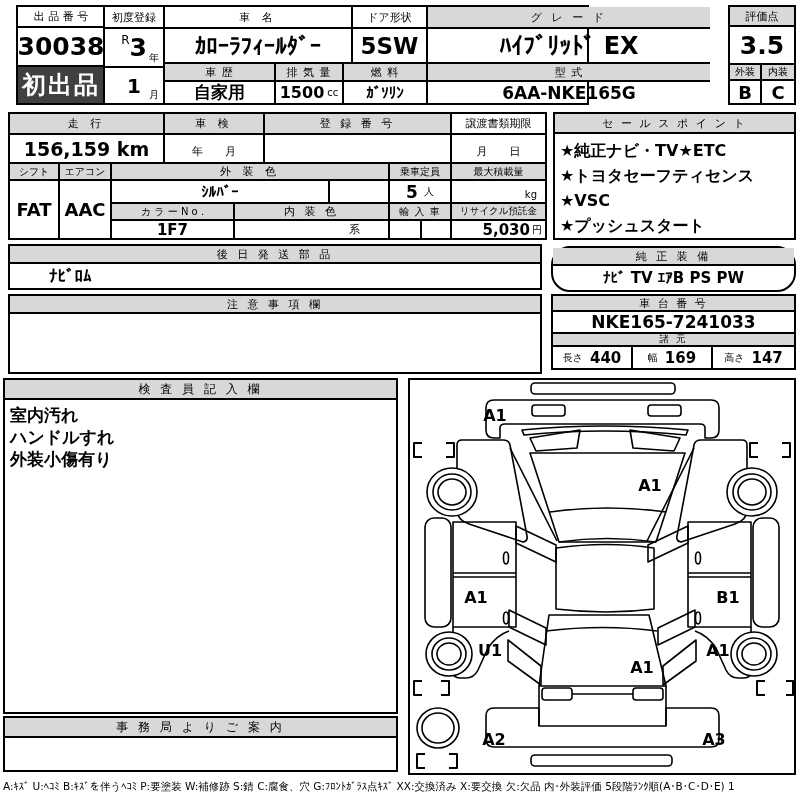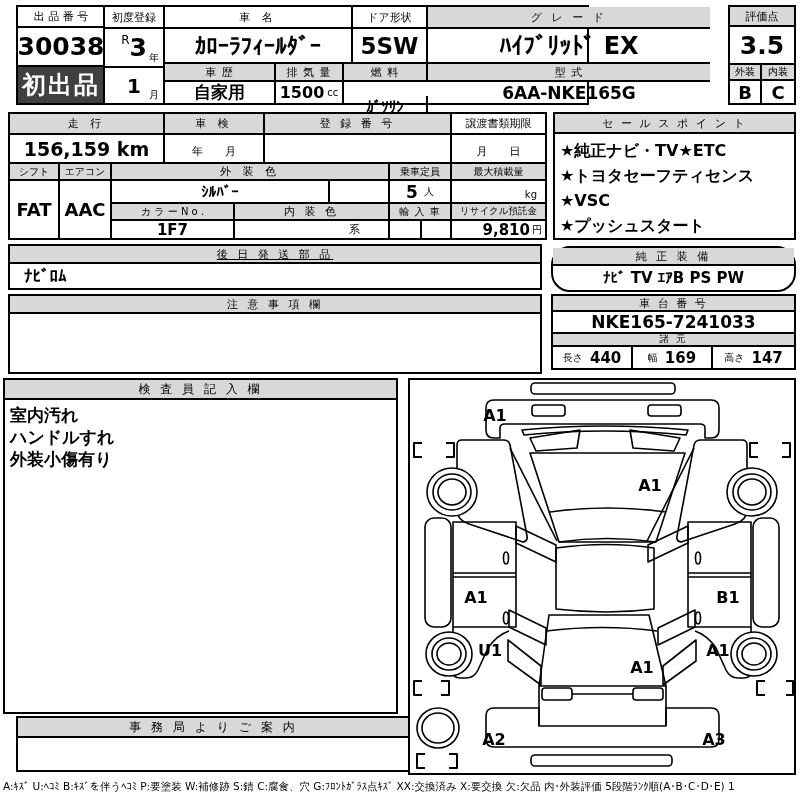--- a/index.html
+++ b/index.html
@@ -8,21 +8,21 @@
   .abs{position:absolute;box-sizing:border-box;}
   .box{position:absolute;box-sizing:border-box;border:2px solid #000;background:#fff;}
   .cell{position:absolute;box-sizing:border-box;display:flex;align-items:center;justify-content:center;overflow:hidden;}
   .br{border-right:2px solid #000;}
   .bb{border-bottom:2px solid #000;}
   .bar{background:#d8d8d8;font-size:11px;letter-spacing:1px;}
   .barw{background:#fff;font-size:11px;}
   .b{font-weight:bold;}
   .unit{position:absolute;right:4px;bottom:1px;font-size:10px;font-weight:normal;}
   .lowtxt{align-items:flex-end;padding-bottom:3px;font-size:11px;}
-  .leftpad{justify-content:flex-start;padding-left:14px;}
+  .leftpad{justify-content:flex-start;padding-left:14px;margin-left:25px;}
   .badge{background:#404040;color:#fff;}
   .lines{display:block;padding:4px 5px;}
   .lines div{font-weight:bold;}
   svg text{font-family:"DejaVu Sans","Liberation Sans",sans-serif;}
 </style>
 </head>
 <body>
 
 <div class="sheet">
 
@@ -46,21 +46,21 @@
     <div class="cell br bb barw" style="left:60px;top:0;width:188px;height:22px;letter-spacing:4px;">車  名</div>
     <div class="cell br bb b" style="left:60px;top:22px;width:188px;height:35px;font-size:23px;">ｶﾛｰﾗﾌｨｰﾙﾀﾞｰ</div>
     <div class="cell br bb bar" style="left:60px;top:57px;width:111px;height:18px;">車 歴</div>
     <div class="cell br b" style="left:60px;top:75px;width:111px;height:21px;font-size:17px;">自家用</div>
     <div class="cell br bb bar" style="left:171px;top:57px;width:68px;height:18px;">排 気 量</div>
     <div class="cell br" style="left:171px;top:75px;width:68px;height:21px;gap:3px;">
       <span class="b" style="font-size:16px;">1500</span>
       <span style="font-size:10px;">cc</span>
     </div>
     <div class="cell br bb bar" style="left:239px;top:57px;width:84px;height:18px;">燃 料</div>
-    <div class="cell br b" style="left:239px;top:89px;width:84px;height:21px;font-size:15px;">ｶﾞｿﾘﾝ</div>
+    <div class="cell br b" style="left:239px;top:75px;width:84px;height:21px;font-size:15px;">ｶﾞｿﾘﾝ</div>
     <div class="cell br bb barw" style="left:248px;top:0;width:75px;height:22px;">ドア形状</div>
     <div class="cell br bb b" style="left:248px;top:22px;width:75px;height:35px;font-size:23px;">5SW</div>
     <div class="cell bb bar" style="left:323px;top:0;width:282px;height:22px;letter-spacing:3px;">グ レ ー ド</div>
     <div class="cell bb b" style="left:323px;top:22px;width:282px;height:35px;font-size:24px;">ﾊｲﾌﾞﾘｯﾄﾞ EX</div>
     <div class="cell bb bar" style="left:323px;top:57px;width:282px;height:18px;">型 式</div>
     <div class="cell b" style="left:323px;top:75px;width:282px;height:21px;font-size:17px;">6AA-NKE165G</div>
   </div>
 
   <div class="box" style="left:728px;top:5px;width:68px;height:100px;">
     <div class="cell bb bar" style="left:0;top:0;width:64px;height:20px;letter-spacing:0;">評価点</div>
@@ -97,37 +97,37 @@
     <div class="cell br bb bar" style="left:102px;top:90px;width:123px;height:17px;font-size:10px;letter-spacing:0;">カ ラ ー N o .</div>
     <div class="cell br b" style="left:102px;top:107px;width:123px;height:17px;font-size:15px;">1F7</div>
     <div class="cell br bb bar" style="left:225px;top:90px;width:155px;height:17px;letter-spacing:3px;">内 装 色</div>
     <div class="cell br" style="left:225px;top:107px;width:155px;height:17px;justify-content:flex-end;padding-right:28px;font-size:11px;">系</div>
     <div class="cell br bb bar" style="left:380px;top:90px;width:62px;height:17px;font-size:10px;letter-spacing:1px;">輸 入 車</div>
     <div class="cell br" style="left:380px;top:107px;width:62px;height:17px;">
         <span style="position:absolute;left:30px;top:0;bottom:0;border-right:2px solid #000;"></span>
       </div>
     <div class="cell bb bar" style="left:442px;top:90px;width:93px;height:17px;font-size:9.5px;letter-spacing:0;">リサイクル預託金</div>
     <div class="cell" style="left:442px;top:107px;width:93px;height:17px;justify-content:flex-end;padding-right:3px;gap:2px;">
-      <span class="b" style="font-size:15px;">9,810</span>
+      <span class="b" style="font-size:15px;">5,030</span>
       <span style="font-size:10px;">円</span>
     </div>
   </div>
 
   <div class="box" style="left:553px;top:112px;width:243px;height:128px;">
     <div class="cell bb bar" style="left:0;top:0;width:239px;height:20px;letter-spacing:2px;">セ ー ル ス ポ イ ン ト</div>
     <div class="abs lines" style="left:0;top:20px;width:239px;height:104px;font-size:16px;line-height:25px;">
       <div>★純正ナビ・TV★ETC</div>
       <div>★トヨタセーフティセンス</div>
       <div>★VSC</div>
       <div>★プッシュスタート</div>
     </div>
   </div>
 
   <div class="box" style="left:8px;top:244px;width:534px;height:46px;">
-    <div class="cell bb bar" style="left:0;top:0;width:530px;height:18px;letter-spacing:3px;text-decoration:underline;">後 日 発 送 部 品</div>
+    <div class="cell bb bar" style="left:0;top:0;width:530px;height:18px;letter-spacing:3px;">後 日 発 送 部 品</div>
     <div class="cell leftpad b" style="left:0;top:18px;width:530px;height:24px;font-size:17px;">ﾅﾋﾞﾛﾑ</div>
   </div>
 
   <div class="box" style="left:551px;top:246px;width:245px;height:46px;border-radius:19px;">
     <div class="cell bb bar" style="left:0;top:0;width:241px;height:18px;letter-spacing:3px;">純 正 装 備</div>
     <div class="cell b" style="left:0;top:18px;width:241px;height:24px;font-size:15px;">ﾅﾋﾞ TV ｴｱB PS PW</div>
   </div>
 
   <div class="box" style="left:8px;top:294px;width:534px;height:80px;">
     <div class="cell bb bar" style="left:0;top:0;width:530px;height:18px;letter-spacing:3px;">注 意 事 項 欄</div>
@@ -154,21 +154,21 @@
 
   <div class="box" style="left:3px;top:378px;width:395px;height:336px;">
     <div class="cell bb bar" style="left:0;top:0;width:391px;height:20px;font-size:12px;letter-spacing:3px;">検 査 員 記 入 欄</div>
     <div class="abs lines" style="left:0;top:20px;width:391px;height:312px;font-size:17px;line-height:22px;">
       <div>室内汚れ</div>
       <div>ハンドルすれ</div>
       <div>外装小傷有り</div>
     </div>
   </div>
 
-  <div class="box" style="left:3px;top:716px;width:395px;height:56px;margin-left:13px;">
+  <div class="box" style="left:3px;top:716px;width:395px;height:56px;">
     <div class="cell bb bar" style="left:0;top:0;width:391px;height:20px;font-size:12px;letter-spacing:3px;">事 務 局 よ り ご 案 内</div>
     <div class="cell" style="left:0;top:20px;width:391px;height:32px;"></div>
   </div>
 
   <div class="box" style="left:408px;top:378px;width:388px;height:397px;">
     <svg viewBox="0 0 384 393" width="384" height="393">
       <g fill="none" stroke="#000" stroke-width="1.6" stroke-linejoin="round">
         <rect x="121" y="3" width="144" height="11" rx="4"></rect>
         <path d="M84 20 H301 Q309 20 309 28 V50 Q309 58 301 58 H295 V48 Q295 44 290 44 H95 Q90 44 90 48 V58 H84 Q76 58 76 50 V28 Q76 20 84 20 Z"></path>
         <rect x="122" y="25" width="33" height="11" rx="3"></rect>

